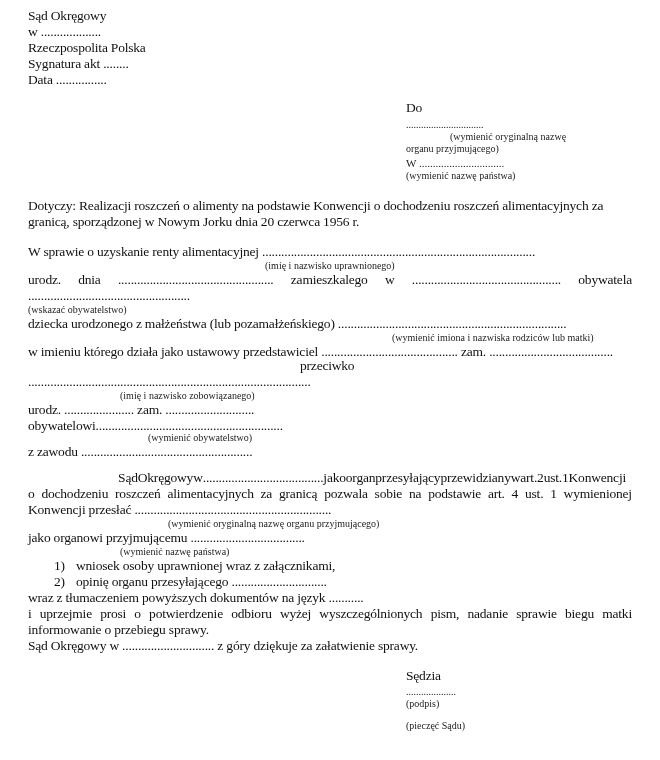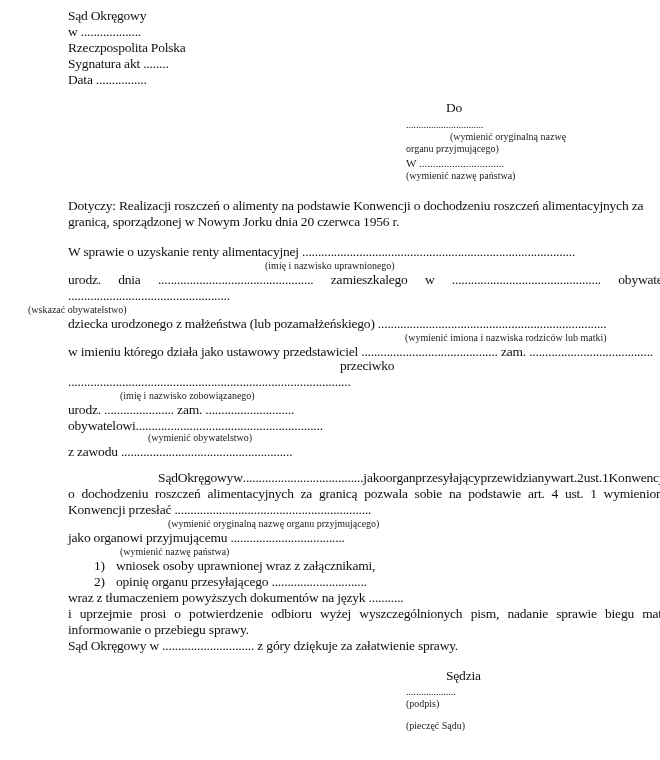--- a/index.html
+++ b/index.html
@@ -1,18 +1,18 @@
 <!DOCTYPE html>
 <html><head>
 <meta charset="utf-8">
 <style>
   html, body { margin: 0; padding: 0; background: #ffffff; }
   body { width: 660px; height: 760px; position: relative; overflow: hidden;
          font-family: "Liberation Serif", "DejaVu Serif", serif; color: #111; }
-  .t { position: absolute; white-space: nowrap; font-size: 13.5px; line-height: 16px; letter-spacing: -0.2px; margin-left: 40px; }
+  .t { position: absolute; white-space: nowrap; font-size: 13.5px; line-height: 16px; letter-spacing: -0.2px; }
   .s { position: absolute; white-space: nowrap; font-size: 10px; line-height: 12px; color: #222; }
   .jj { display: flex; justify-content: space-between; }
 </style>
 </head>
 <body>
 
 <div class="t" style="left:28px;top:8px;">Sąd Okręgowy</div>
 <div class="t" style="left:28px;top:24px;">w ...................</div>
 <div class="t" style="left:28px;top:40px;">Rzeczpospolita Polska</div>
 <div class="t" style="left:28px;top:56px;">Sygnatura akt ........</div>
@@ -37,21 +37,21 @@
   <span>.................................................</span>
   <span>zamieszkalego</span>
   <span>w</span>
   <span>...............................................</span>
   <span>obywatela</span>
 </div>
 <div class="t" style="left:28px;top:288px;">...................................................</div>
 <div class="s" style="left:28px;top:304px;text-align:right;">(wskazać obywatelstwo)</div>
 
 <div class="t" style="left:28px;top:316px;">dziecka urodzonego z małżeństwa (lub pozamałżeńskiego) ........................................................................</div>
-<div class="s" style="left:361px;top:332px;padding-left:44px;">(wymienić imiona i nazwiska rodziców lub matki)</div>
+<div class="s" style="left:348px;top:332px;padding-left:44px;">(wymienić imiona i nazwiska rodziców lub matki)</div>
 <div class="t" style="left:28px;top:344px;">w imieniu którego działa jako ustawowy przedstawiciel ........................................... zam. .......................................</div>
 <div class="t" style="left:300px;top:358px;">przeciwko</div>
 
 <div class="t" style="left:28px;top:374px;">.........................................................................................</div>
 <div class="s" style="left:120px;top:390px;">(imię i nazwisko zobowiązanego)</div>
 <div class="t" style="left:28px;top:402px;">urodz. ...................... zam. ............................</div>
 <div class="t" style="left:28px;top:418px;">obywatelowi...........................................................</div>
 <div class="s" style="left:120px;top:432px;padding-left:28px;">(wymienić obywatelstwo)</div>
 <div class="t" style="left:28px;top:444px;">z zawodu ......................................................</div>
 

